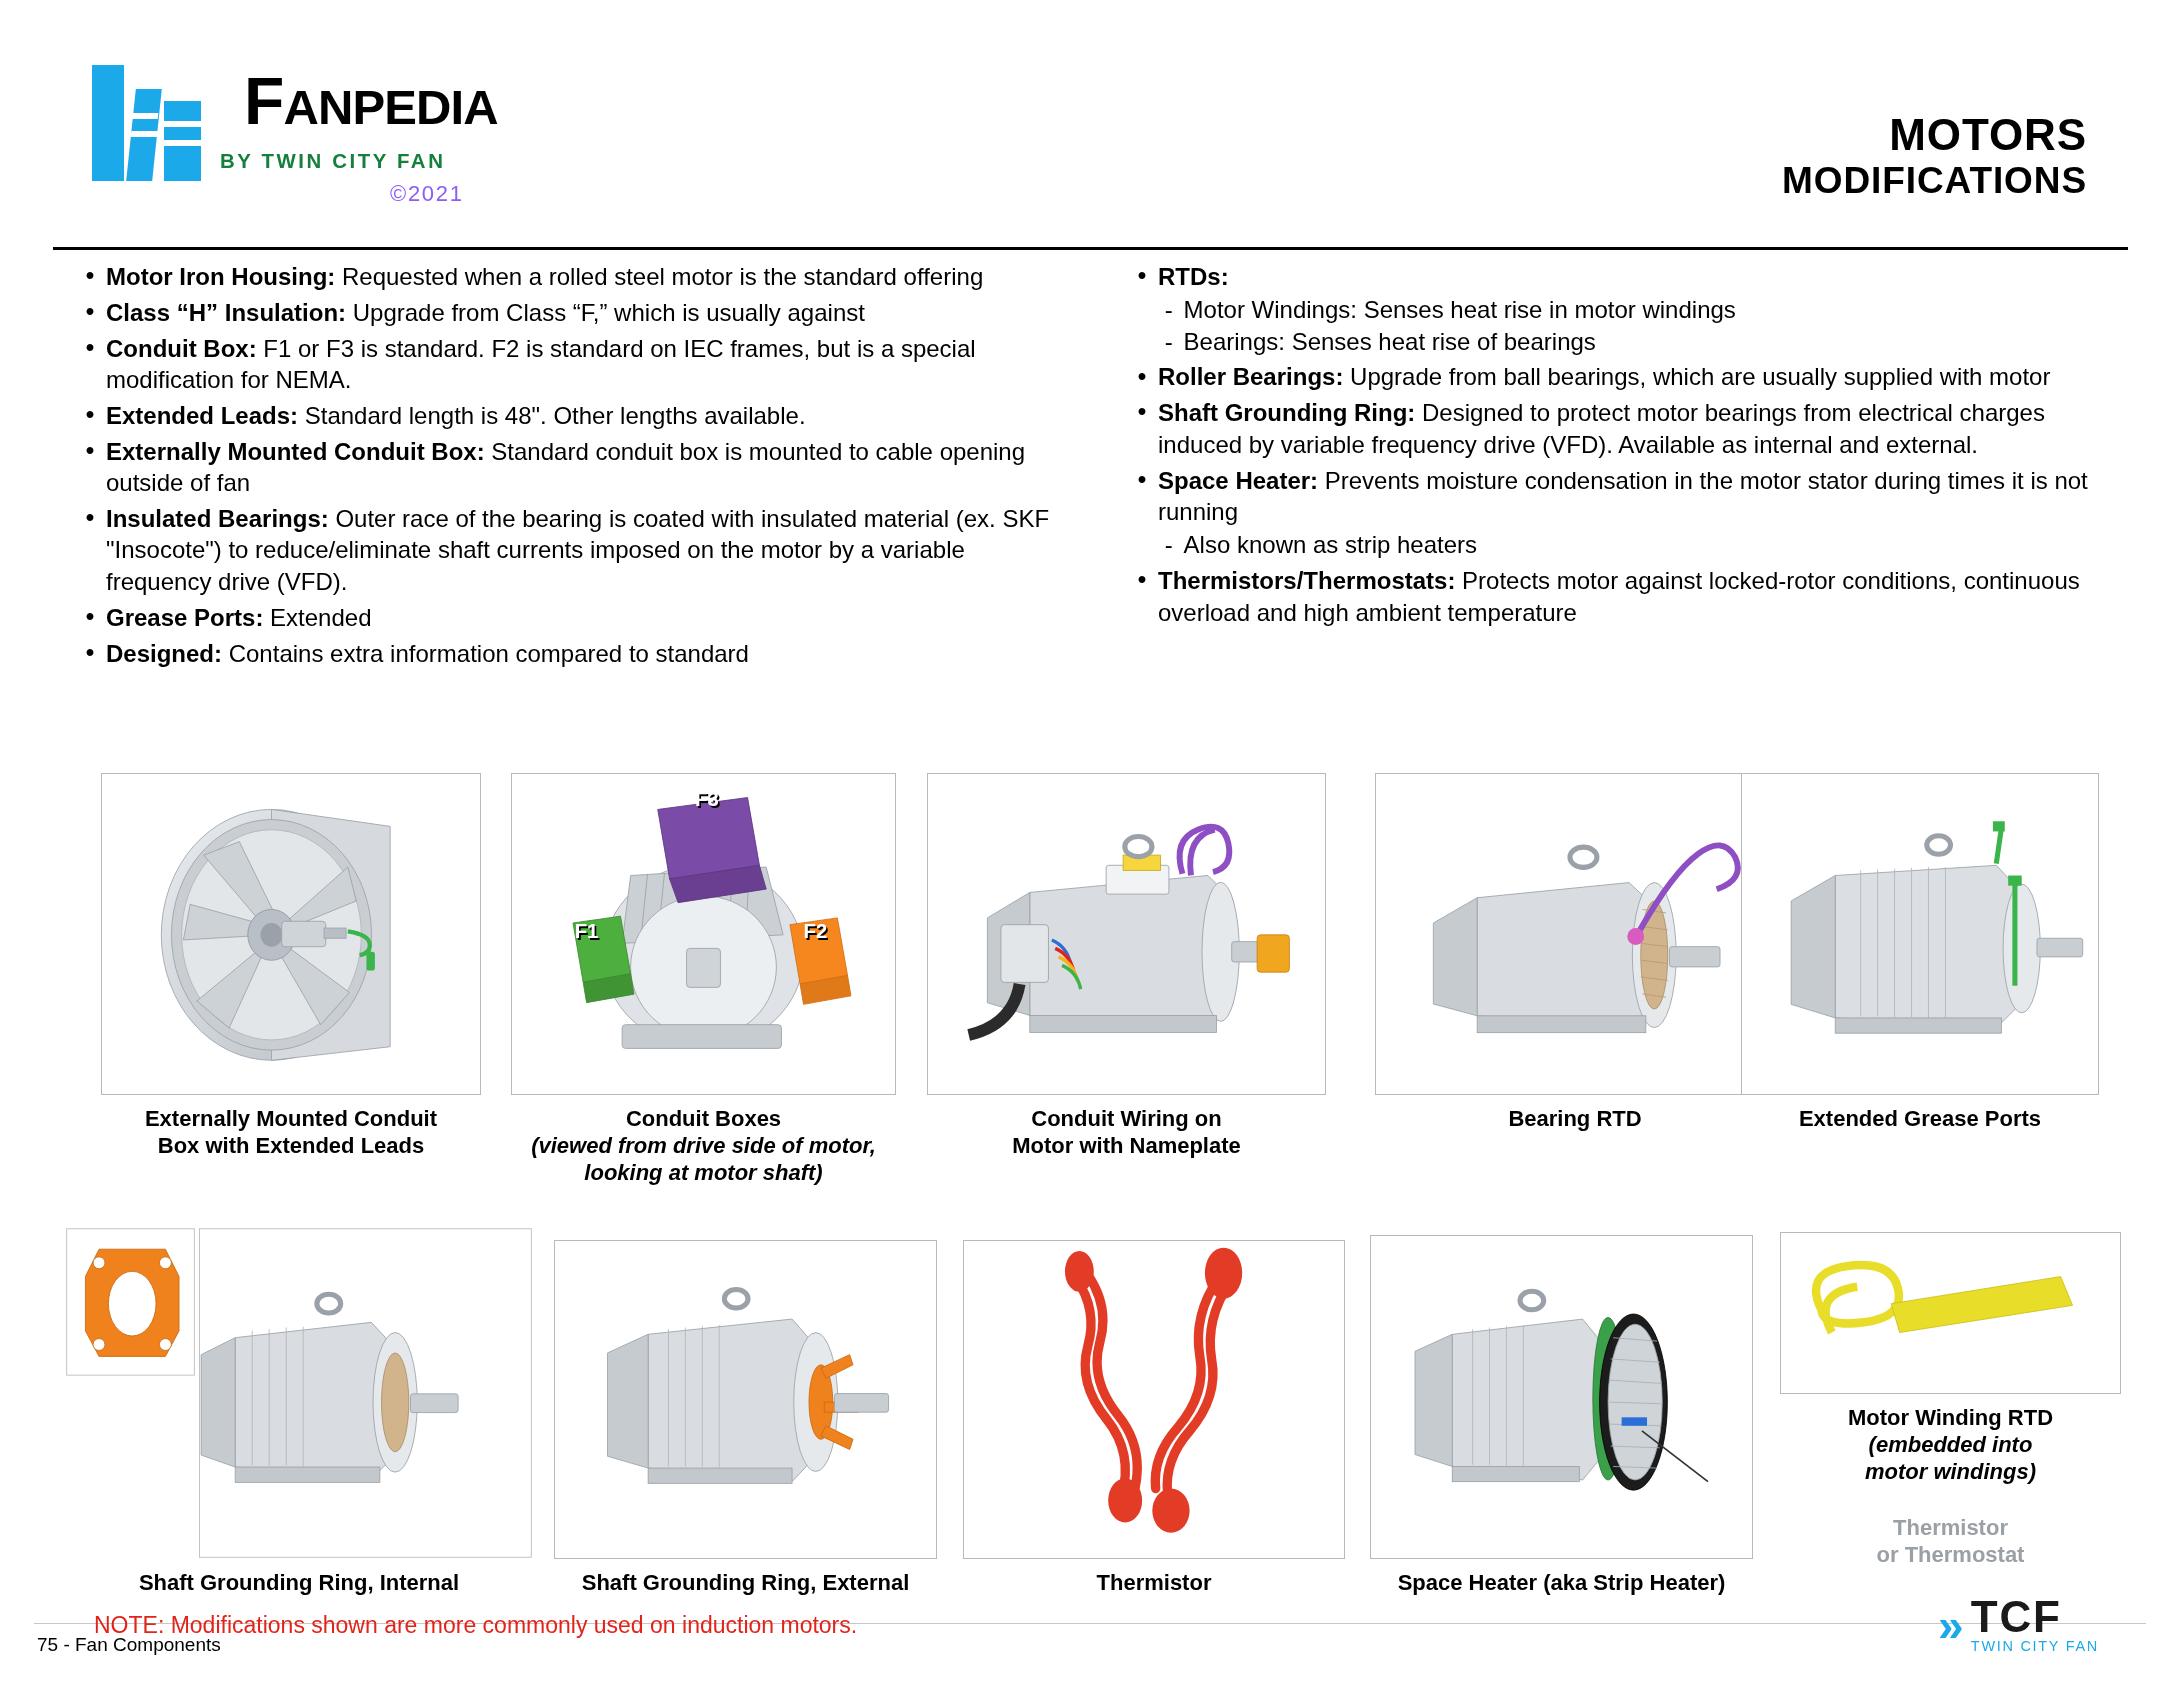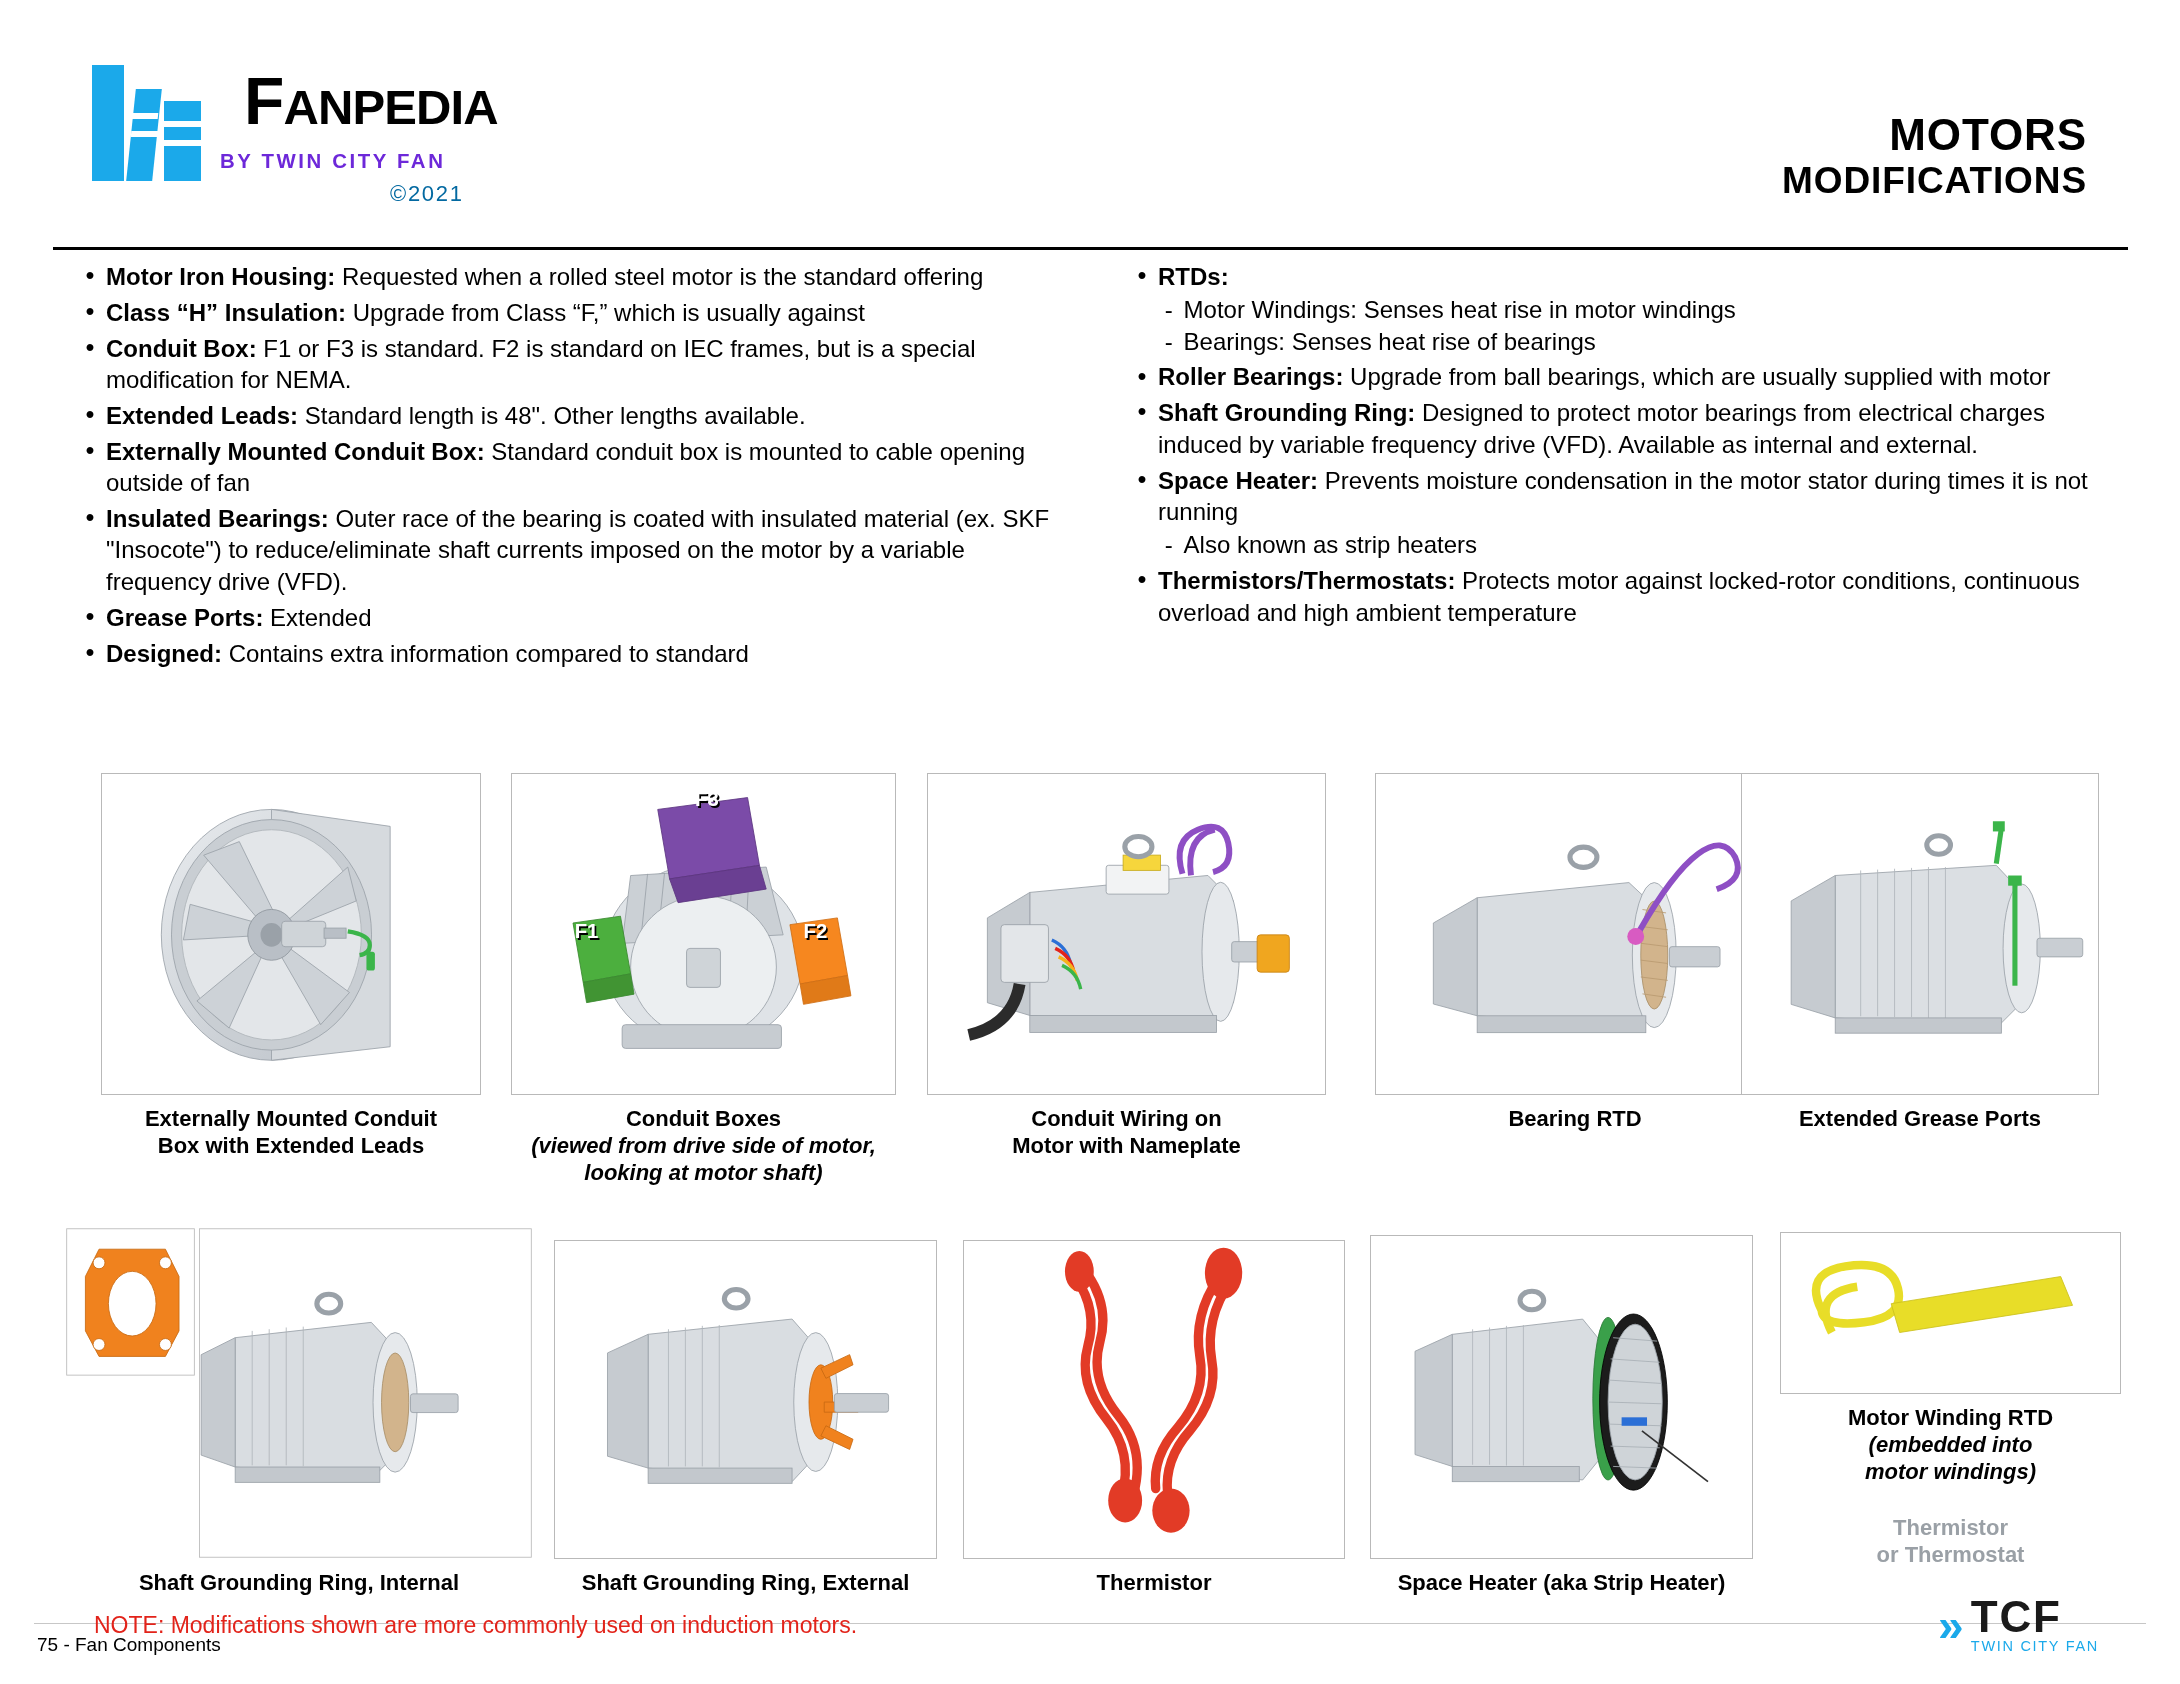--- a/index.html
+++ b/index.html
@@ -38,26 +38,26 @@
   .ln4 { left:72px; top:87px; width:39px; height:6px; }
 
   .logo-text { padding-top:15.3px; }
   .logo-title {
     font-size:66px; font-weight:bold; letter-spacing:-0.9px; line-height:66px;
     font-family:"Liberation Sans", sans-serif;
     margin-left:24px;
   }
   .logo-title .small { font-size:49px; }
   .logo-sub {
-    font-size:25.6px; letter-spacing:2.6px; color:#6d28d9; font-weight:bold;
+    font-size:25.6px; letter-spacing:2.6px; color:#15803d; font-weight:bold;
     margin-top:5.1px;
   }
   .logo-sub .small { font-size:20.4px; }
   .logo-copy {
-    font-size:22px; letter-spacing:1.7px; color:#0369a1; margin-top:6.8px; margin-left:170px;
+    font-size:22px; letter-spacing:1.7px; color:#8b5cf6; margin-top:6.8px; margin-left:170px;
   }
 
   .title-block {
     position:absolute; right:94px; top:111px; text-align:right;
   }
   .title-main { font-size:44px; font-weight:bold; letter-spacing:0.9px; line-height:48px;}
   .title-sub  { font-size:37px; font-weight:bold; letter-spacing:0.9px; line-height:44px;}
 
   .header-rule {
     position:absolute; left:53px; right:53px; top:247px; height:3.4px; background:#000;

